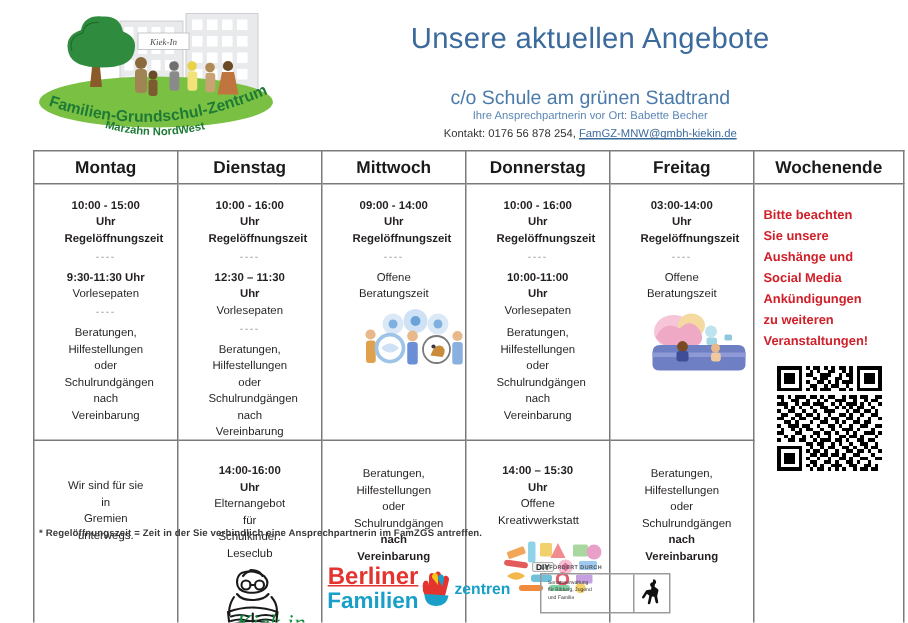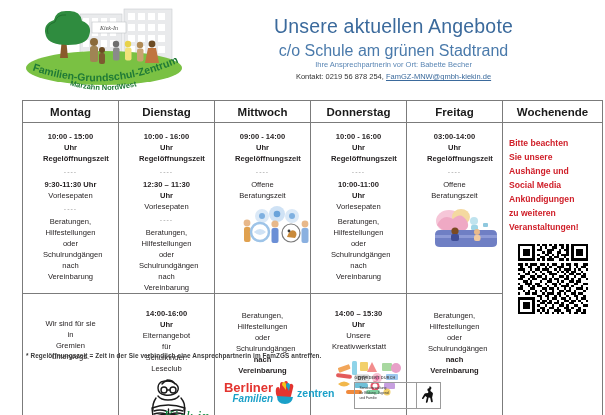--- a/index.html
+++ b/index.html
@@ -15,21 +15,21 @@
 
   
   .header { display:flex; align-items:flex-start; padding:6px 8px 0 16px; height:96px; }
   .logo-wrap { width:180px; height:92px; position:relative; flex:0 0 180px; }
   .logo-svg { display:block; }
   .header-text { flex:1; text-align:center; padding-right:6px; padding-top:10px; }
   .main-title {
     font-size:19.5px; color:#3b6a9c; letter-spacing:.2px;
     font-weight:400; line-height:1.1; white-space:nowrap;
   }
-  .sub1 { font-size:16px; color:#4a7aab; margin-top:5px; }
+  .sub1 { font-size:13px; color:#4a7aab; margin-top:20px; }
   .sub2 { font-size:7.5px; color:#5a86b4; margin-top:0; }
   .sub3 { font-size:7.5px; color:#333; margin-top:3px; }
   .sub3 a { color:#3b6a9c; text-decoration:underline; }
 
   
   .tbl { position:absolute; left:22px; top:100px; width:562px; border-collapse:collapse; table-layout:fixed; }
   .tbl th, .tbl td { border:1px solid #7b7b7b; vertical-align:top; }
   .tbl th {
     height:22px; font-size:11.5px; font-weight:bold; text-align:center;
     vertical-align:middle; color:#1a1a1a; background:#ffffff;
@@ -60,22 +60,22 @@
     font-size:6.4px; color:#3a3a3a; font-weight:bold; letter-spacing:.1px;
   }
 
   
   .footer { position:absolute; left:0; top:370px; width:605px; height:45px; display:flex; align-items:center; justify-content:center; gap:14px; }
   .kiek { text-align:center; line-height:1.05;margin-top:48px; }
   .kiek-1 { font-family:"Liberation Serif", serif; font-style:italic; font-size:15px; color:#0e8a3c; letter-spacing:.5px; }
   .kiek-2 { font-size:11px; font-weight:bold; color:#0b5ea8; margin-top:1px; }
   .bfz { display:flex; align-items:center; }
   .bfz-txt { line-height:1.0; text-align:right; }
-  .bfz-1 { font-size:13px; font-weight:bold; color:#e3342f; }
-  .bfz-2 { font-size:10px; font-weight:bold; color:#1aa0c8;font-style:italic; }
+  .bfz-1 { font-size:16px; font-weight:bold; color:#e3342f;text-decoration:underline; }
+  .bfz-2 { font-size:15px; font-weight:bold; color:#1aa0c8; }
   .bfz-3 { font-size:10.5px; font-weight:bold; color:#1aa0c8; margin-left:2px; }
   .senat { margin-left:6px; }
   .senat-label { font-size:3.6px; color:#555; letter-spacing:.3px; font-weight:bold; margin-bottom:1.5px; }
   .senat-box { display:flex; border:.7px solid #9b9b9b; height:27px; }
   .senat-c1 { width:62px; padding:3px 3px 0 4px; border-right:.7px solid #9b9b9b; }
   .senat-c1 div { font-size:3.4px; color:#333; line-height:1.55; }
   .senat-c2 { width:52px; display:flex; align-items:center; justify-content:center; border-right:.7px solid #9b9b9b; }
   .senat-berlin { font-size:11px; font-weight:bold; color:#e3342f; letter-spacing:.2px; }
   .senat-c3 { width:23px; display:flex; align-items:center; justify-content:center; }
 </style>
@@ -163,21 +163,21 @@
           <textPath href="#arc2" startOffset="10%">Marzahn NordWest</textPath>
         </text>
       </svg>
     </div>
 
     <div class="header-text">
       <div class="main-title">Unsere aktuellen Angebote</div>
       <div class="sub1">c/o Schule am grünen Stadtrand</div>
       <div class="sub2">Ihre Ansprechpartnerin vor Ort: Babette Becher</div>
       <div class="sub3">
-        <span>Kontakt: 0219 56 878 254,</span>
+        <span>Kontakt: 0176 56 878 254,</span>
         <a href="#">FamGZ-MNW@gmbh-kiekin.de</a>
       </div>
     </div>
   </div>
 
   <table class="tbl">
     <colgroup>
       <col class="col-d">
         <col class="col-d">
         <col class="col-d">
@@ -369,21 +369,21 @@
           <div class="gap8"></div>
           <div class="t-n">Beratungen,</div>
           <div class="t-n">Hilfestellungen oder</div>
           <div class="t-n">Schulrundgängen</div>
           <div class="t-b">nach Vereinbarung</div>
         </td>
 
         <td class="cell-bot">
           <div class="gap6"></div>
           <div class="t-b">14:00 – 15:30 Uhr</div>
-          <div class="t-n">Unsere</div>
+          <div class="t-n">Offene</div>
           <div class="t-n">Kreativwerkstatt</div>
           <svg class="illu" width="74" height="42" viewBox="0 0 74 42">
             <rect x="6" y="10" width="12" height="5" rx="1" fill="#f2a65a" transform="rotate(-20 12 12)"></rect>
             <rect x="20" y="5" width="5" height="14" rx="1.5" fill="#8fd3e8"></rect>
             <rect x="28" y="6" width="8" height="9" rx="1" fill="#f2d06b"></rect>
             <path d="M40 6 l5 10 h-10z" fill="#f28c8c"></path>
             <rect x="50" y="7" width="10" height="8" rx="1" fill="#a8d8a0"></rect>
             <circle cx="64" cy="12" r="5" fill="#e8a0c8"></circle>
             <rect x="4" y="18" width="16" height="4" rx="2" fill="#e35b5b" transform="rotate(8 12 20)"></rect>
             <rect x="23" y="19" width="14" height="6" rx="1" fill="#f0f0f0" stroke="#999" stroke-width=".5"></rect>

